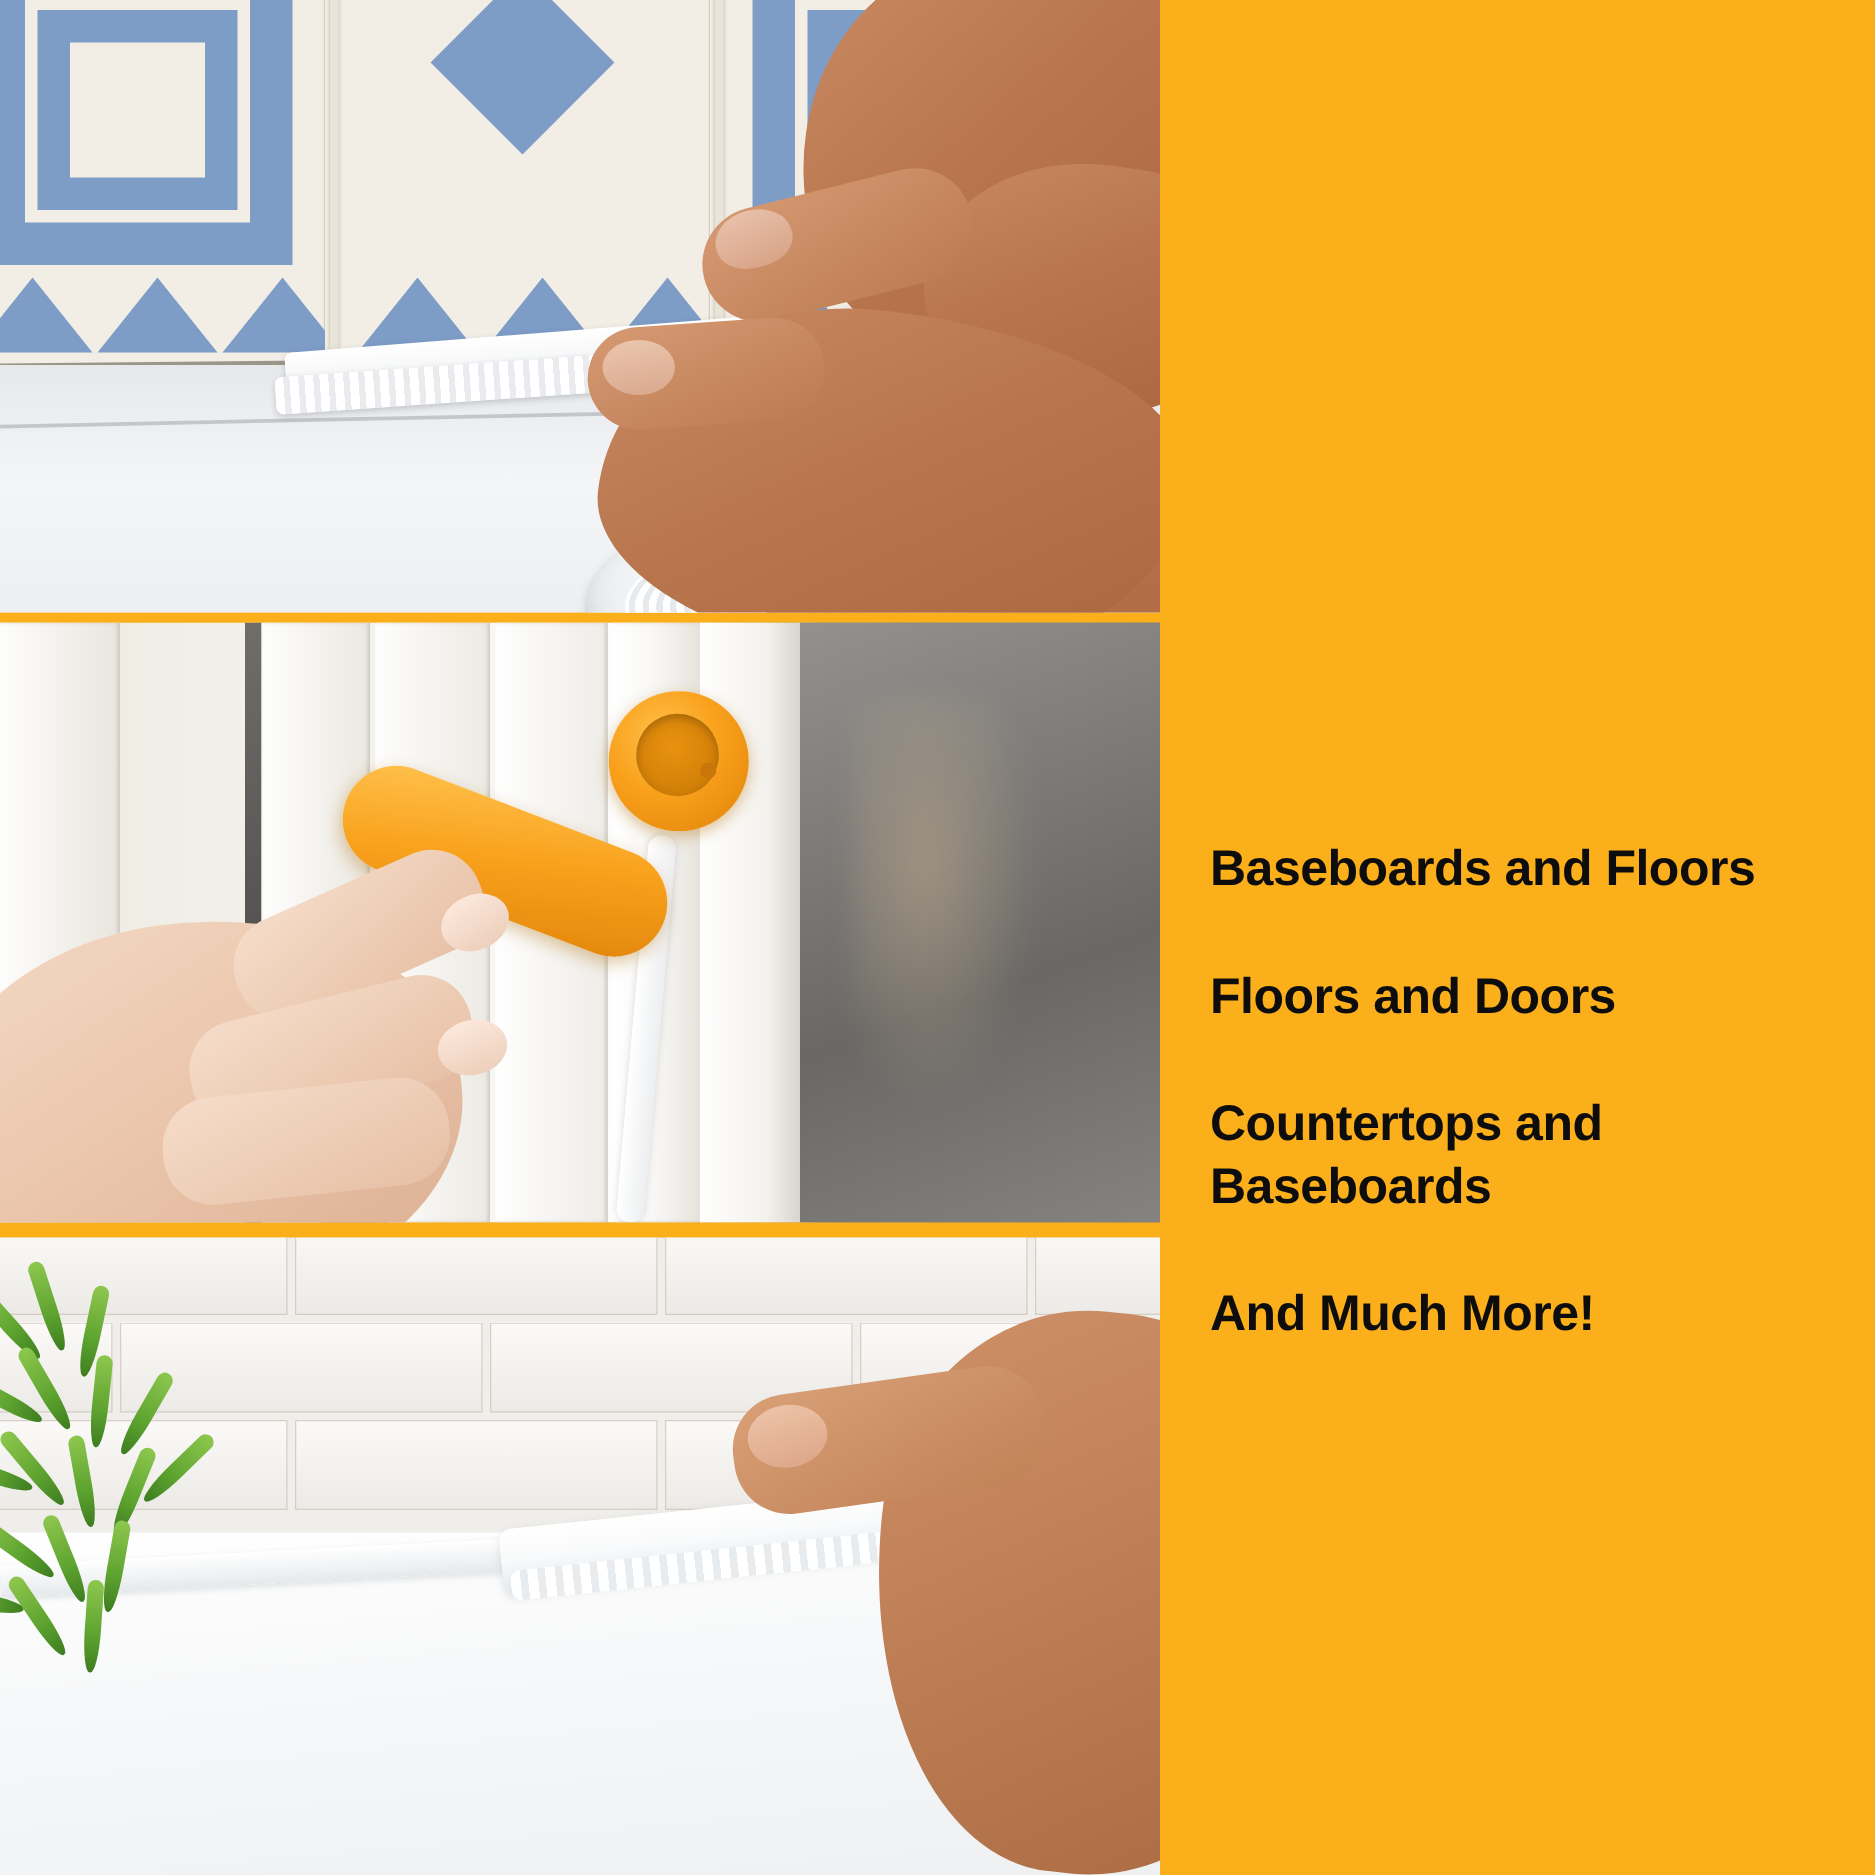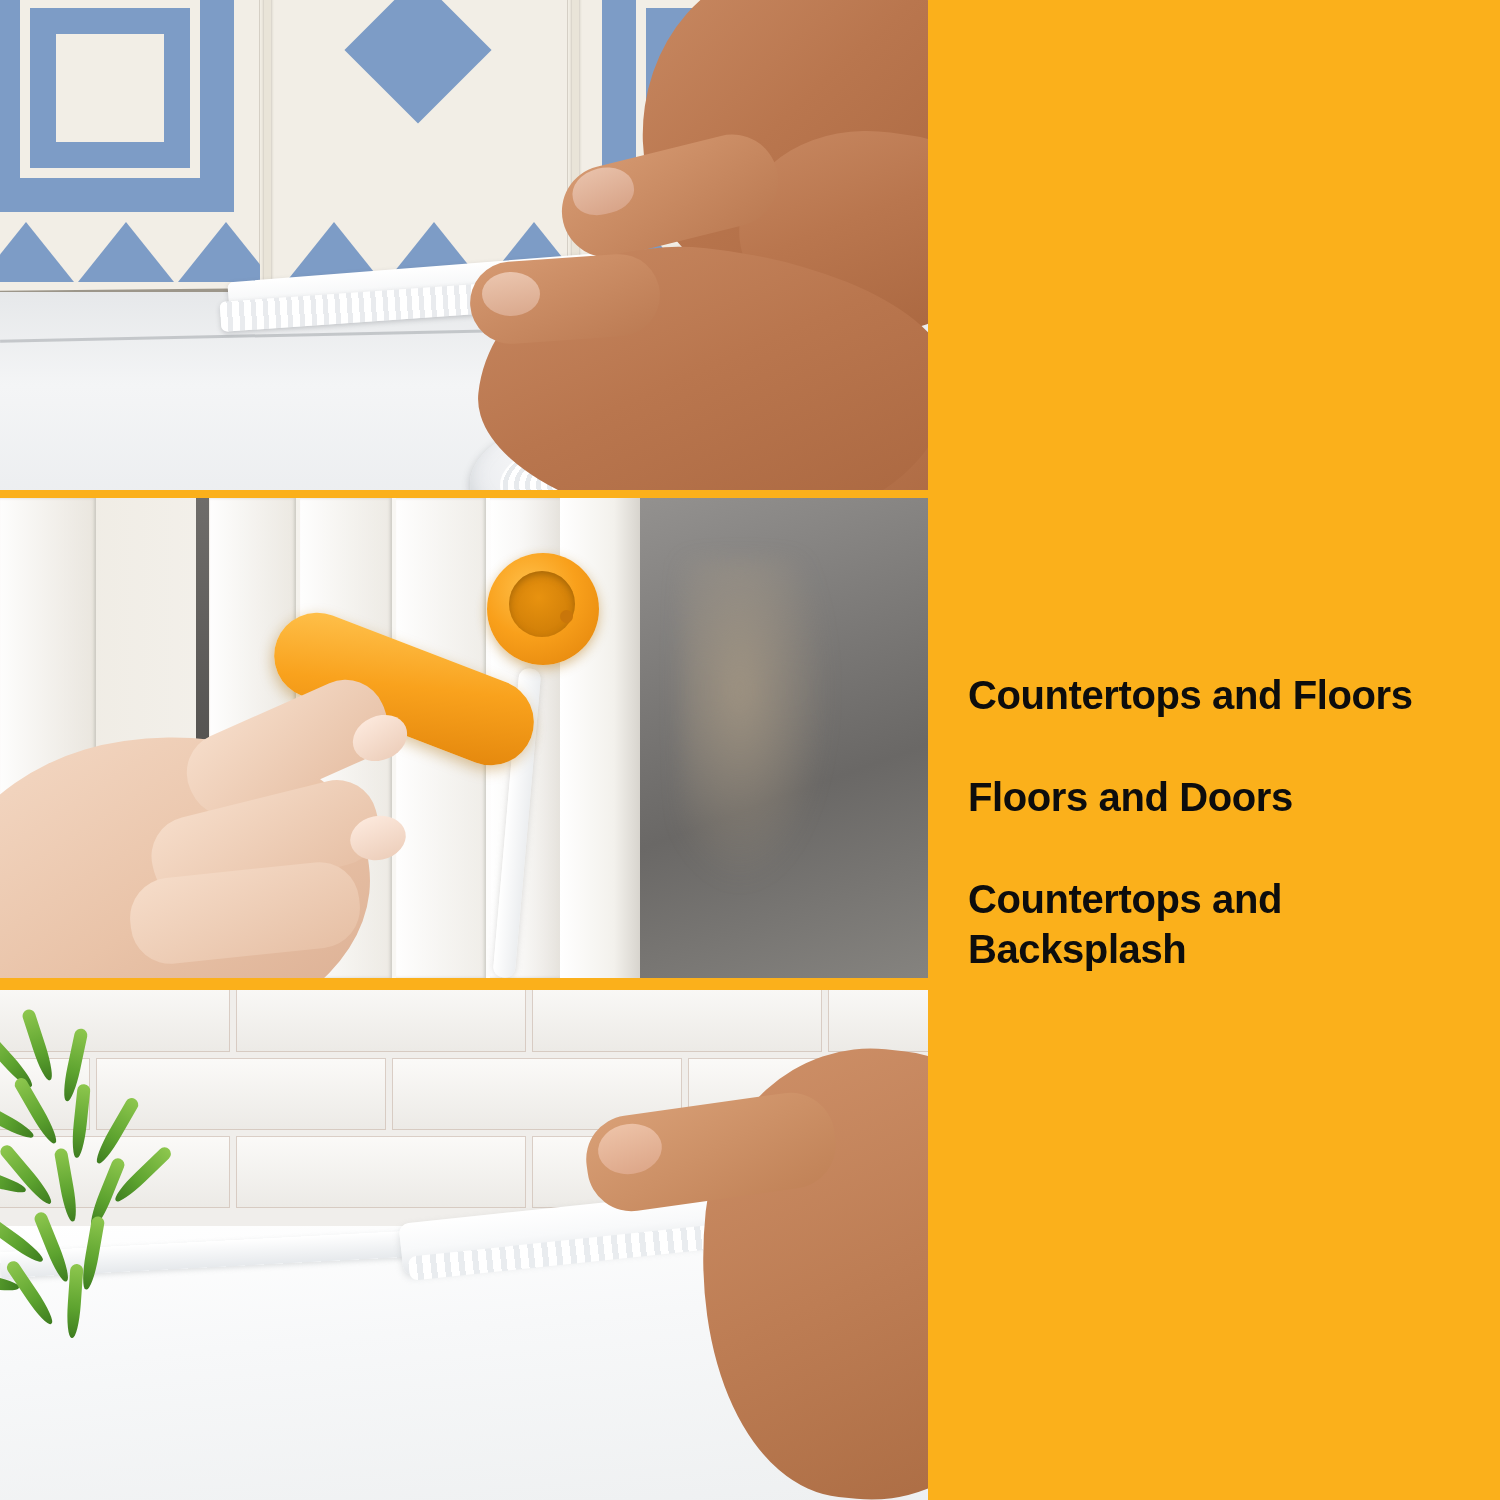--- a/index.html
+++ b/index.html
@@ -461,19 +461,20 @@
           <div class="leaf" style="left:78px;  top:266px; transform:rotate(4deg);"></div>
         </div>
       </div>
     </div>
 
   </div>
 
   <div class="panel">
 
     <div class="bullets">
-      <div class="bullet">Countertops and Floors</div>
+      <div class="bullet">Baseboards and Floors</div>
       <div class="bullet">Floors and Doors</div>
-      <div class="bullet">Countertops and Backsplash</div>
+      <div class="bullet">Countertops and Baseboards</div>
+      <div class="bullet">And Much More!</div>
     </div>
   </div>
 
 </div>
 
 </body></html>

